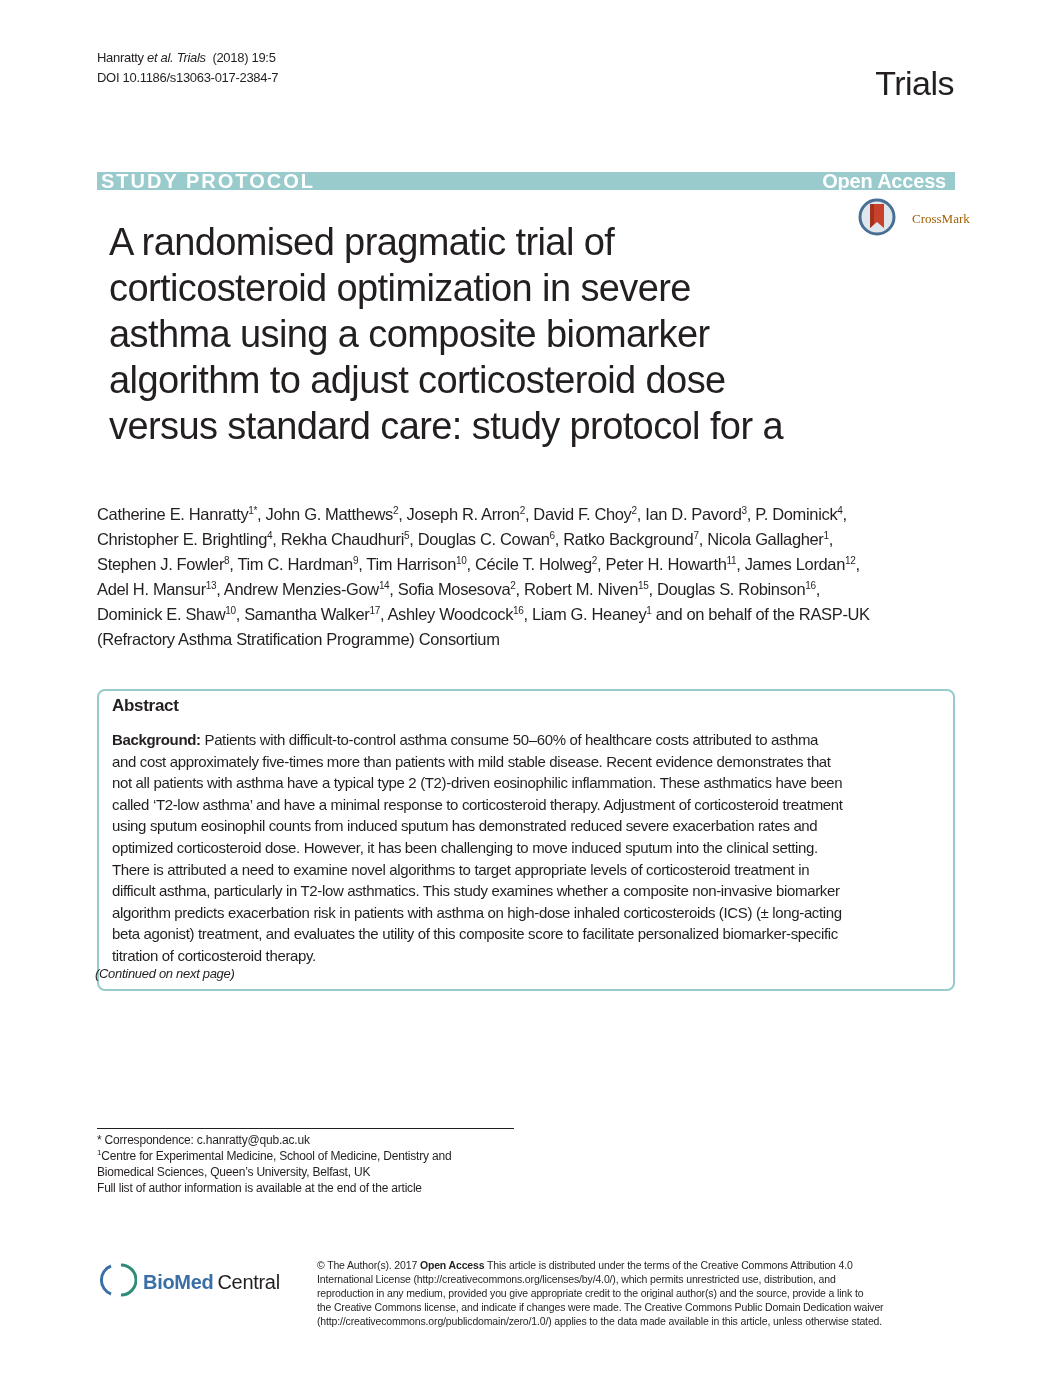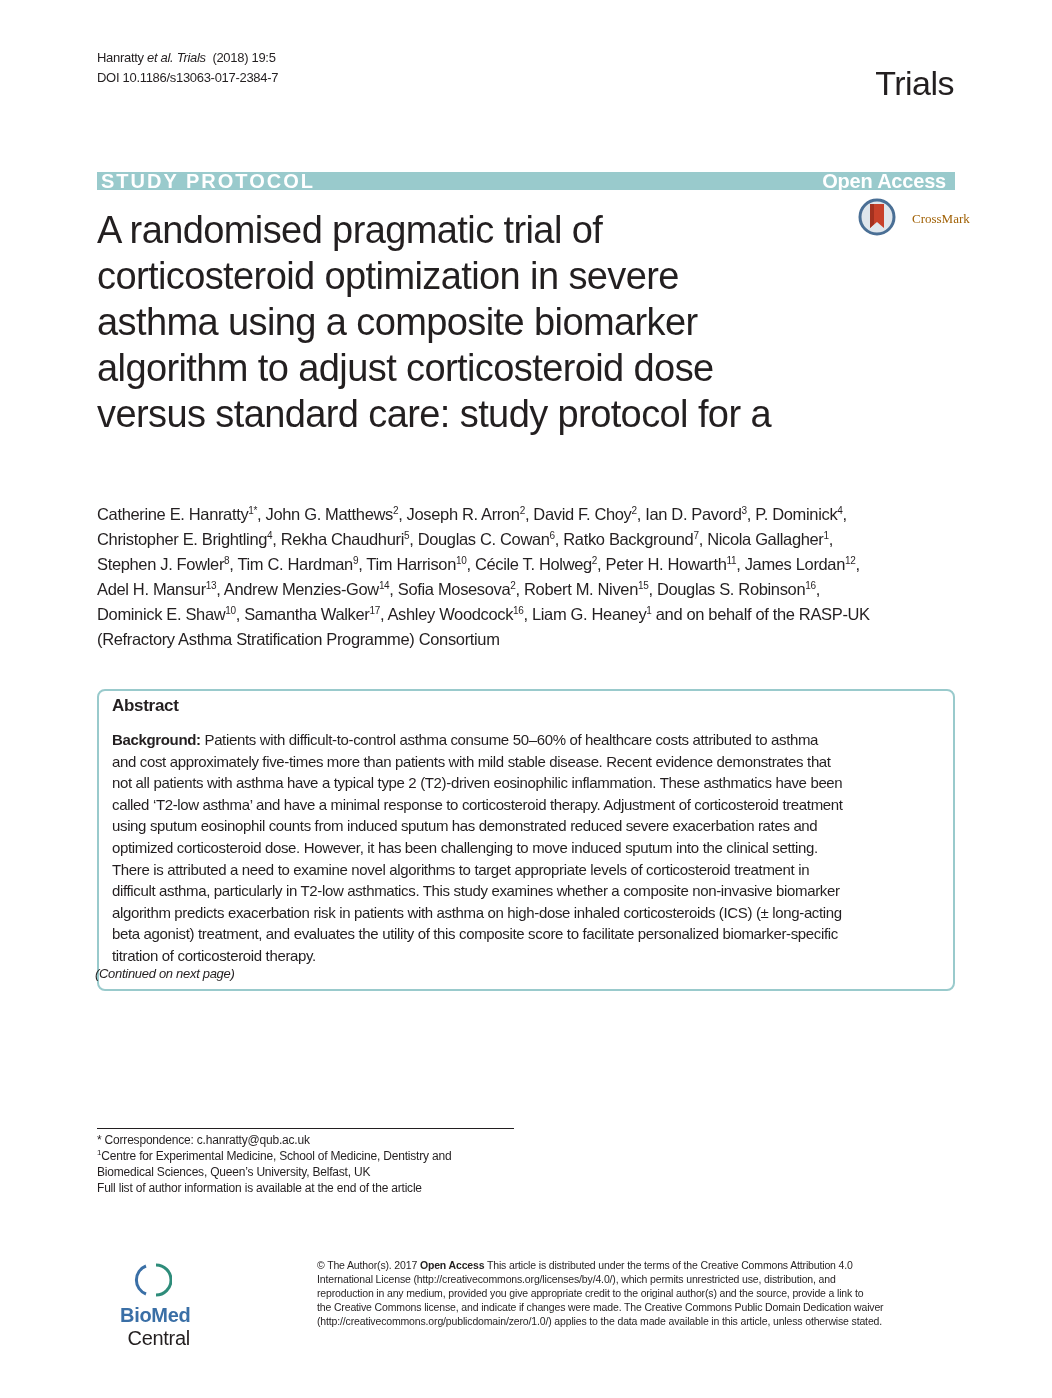--- a/index.html
+++ b/index.html
@@ -15,42 +15,42 @@
     left: 97px; top: 172px; width: 858px; height: 18px; background: #99cacc;
     border-radius: 0; box-sizing: border-box; display: flex; align-items: center;
     justify-content: space-between; padding: 0 9px 0 4px;
   }
   .banner-left { color: #ffffff; font-weight: bold; font-size: 20px; letter-spacing: 2px; }
   .banner-right { color: #ffffff; font-weight: bold; font-size: 20px; letter-spacing: -0.2px; }
   .crossmark { left: 858px; top: 198px; display: flex; align-items: center; }
   .crossmark-label { font-family: "Liberation Serif", serif; font-size: 13px; color: #a16207; margin-left: 16px; }
   .title {
     left: 97px; top: 207px; width: 760px; font-size: 38px; line-height: 46px;
-    letter-spacing: -0.6px; color: #231f20; margin: 0; font-weight: normal;
+    letter-spacing: -0.6px; color: #231f20; margin: 12px; font-weight: normal;
   }
   .title span { display: block; }
   .authors { left: 97px; top: 502px; width: 830px; font-size: 16.5px; line-height: 25px; letter-spacing: -0.35px; }
   .authors span.line { display: block; white-space: nowrap; }
   .authors sup { font-size: 10px; line-height: 0; }
   .abstract-box {
     left: 97px; top: 689px; width: 858px; height: 302px; box-sizing: border-box;
     border: 2px solid #99cacc; border-radius: 8px;
   }
   .abstract-heading { left: 112px; top: 696px; font-size: 17px; font-weight: bold; letter-spacing: -0.3px; }
   .abstract-body { left: 112px; top: 729px; width: 835px; font-size: 15px; line-height: 21.6px; letter-spacing: -0.35px; }
   .abstract-body span.line { display: block; white-space: nowrap; }
   .abstract-body b { font-weight: bold; }
   .continued { left: 95px; top: 966px; font-size: 13px; letter-spacing: -0.3px; font-style: italic; }
   .fn-rule { left: 97px; top: 1128px; width: 417px; height: 1px; background: #231f20; }
   .footnotes { left: 97px; top: 1132px; width: 440px; font-size: 12px; line-height: 16px; letter-spacing: -0.2px; }
   .footnotes span.line { display: block; white-space: nowrap; }
   .footnotes sup { font-size: 8px; line-height: 0; }
-  .bmc { left: 114px; top: 1260px; display: flex; align-items: center; flex-direction: column; }
+  .bmc { left: 97px; top: 1260px; display: flex; align-items: center; }
   .bmc-bio { font-weight: bold; font-size: 20px; color: #3a6fa6; letter-spacing: -0.3px; margin-left: 6px; }
-  .bmc-central { font-size: 20px; color: #231f20; margin-left: 13px; letter-spacing: -0.3px; }
+  .bmc-central { font-size: 20px; color: #231f20; margin-left: 4px; letter-spacing: -0.3px; }
   .license { left: 317px; top: 1258px; width: 640px; font-size: 10.5px; line-height: 14px; letter-spacing: -0.15px; color: #231f20; }
   .license span.line { display: block; white-space: nowrap; }
   .license b { font-weight: bold; }
 </style>
 </head>
 <body>
 
 <div class="abs cite">
   <div>
     <span>Hanratty</span>

